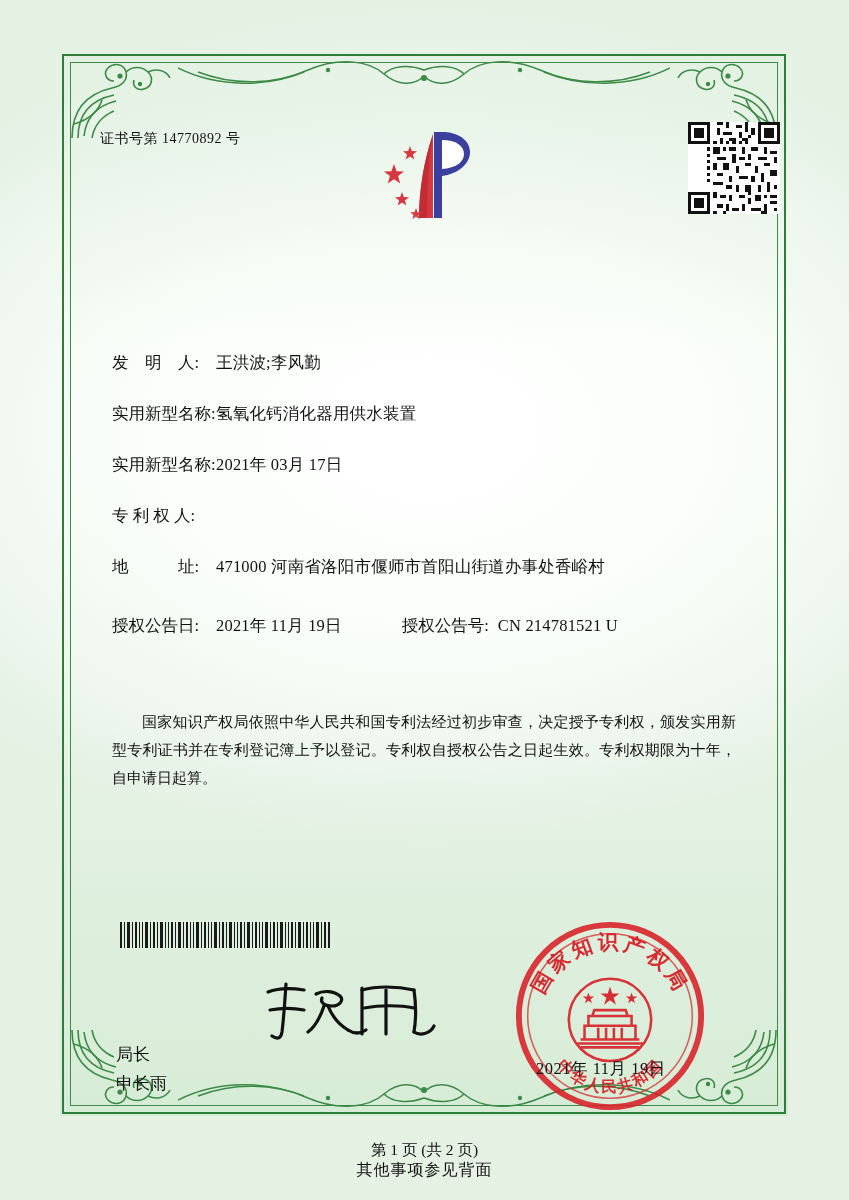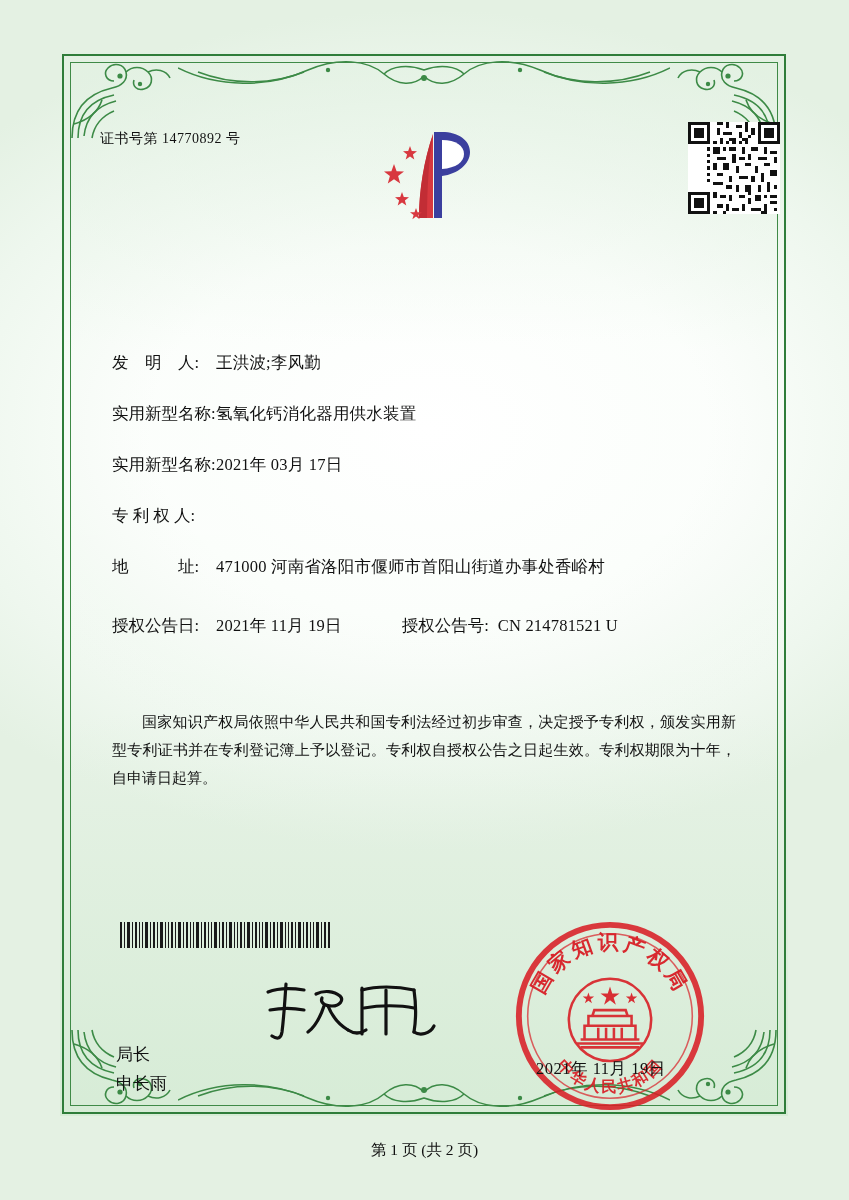--- a/index.html
+++ b/index.html
@@ -577,14 +577,15 @@
       <path id="sealBotArc" d="M 34 112 A 66 66 0 0 0 166 112" fill="none"></path>
       <text font-family="'DejaVu Sans','Liberation Sans',sans-serif" font-size="16" font-weight="bold" fill="#d81f26" letter-spacing="2" opacity="0.92">
         <textPath href="#sealBotArc" startOffset="50%" text-anchor="middle">中华人民共和国</textPath>
       </text>
     </svg>
   </div>
 
   <div class="seal-date">2021年 11月 19日</div>
 
   <div class="page-no">第 1 页 (共 2 页)</div>
+  <div class="footnote">其他事项参见背面</div>
 
 </div>
 
 </body></html>

